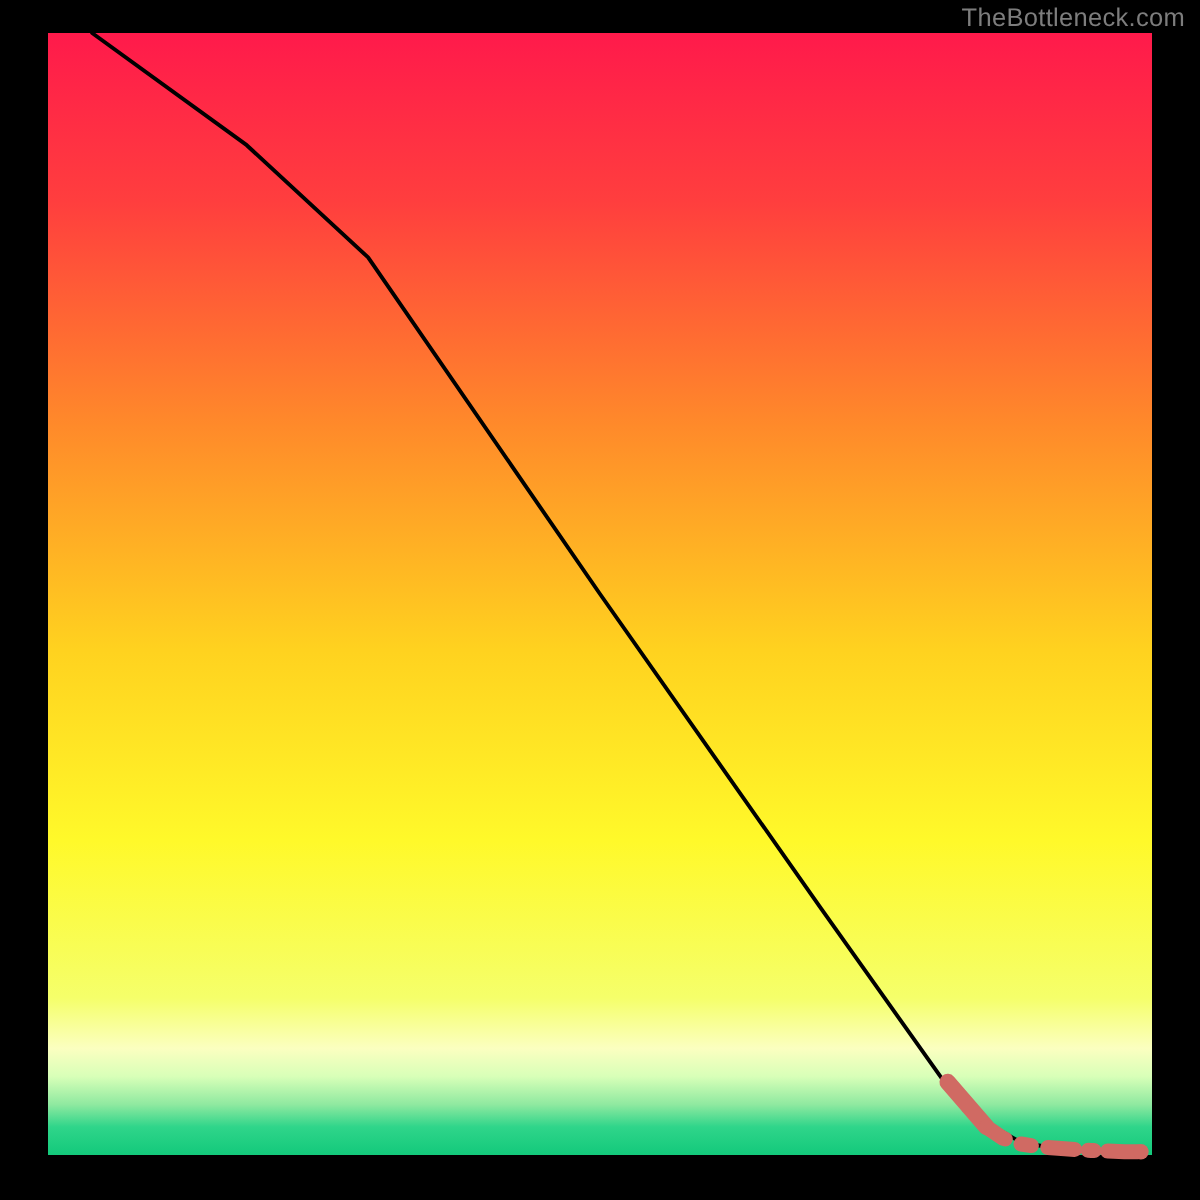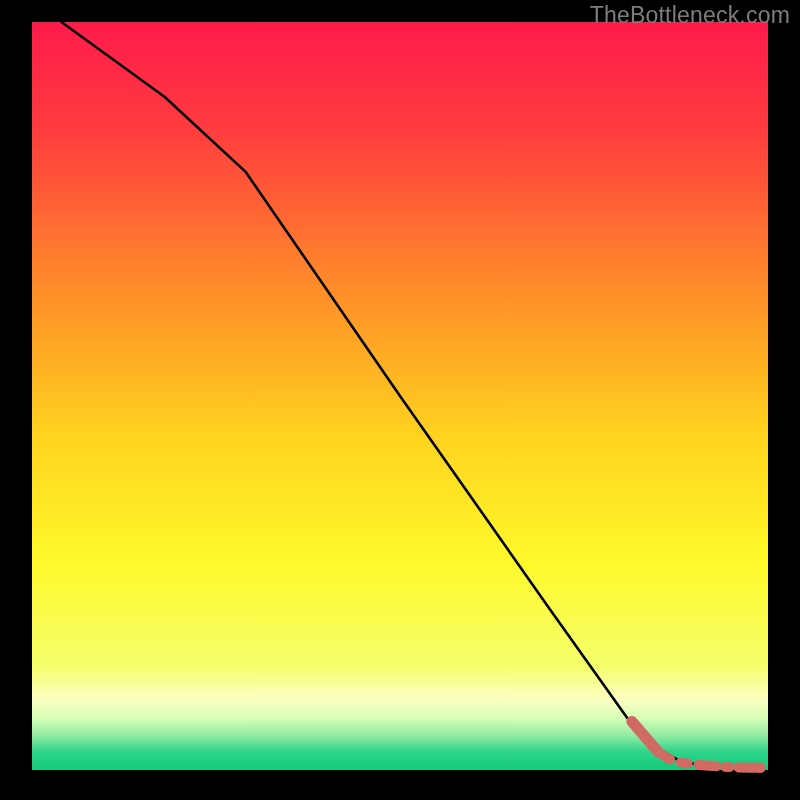--- a/index.html
+++ b/index.html
@@ -15,21 +15,21 @@
     position: relative;
     width: 800px;
     height: 800px;
     background: #000;
   }
   .watermark {
     position: absolute;
     top: 2px;
     right: 10px;
     color: #7d7d7d;
-    font-size: 23px;
+    font-size: 17px;
     font-weight: 500;
     letter-spacing: 0.2px;
     z-index: 30;
     user-select: none;
   }
   svg {
     position: absolute;
     top: 0;
     left: 0;
   }

